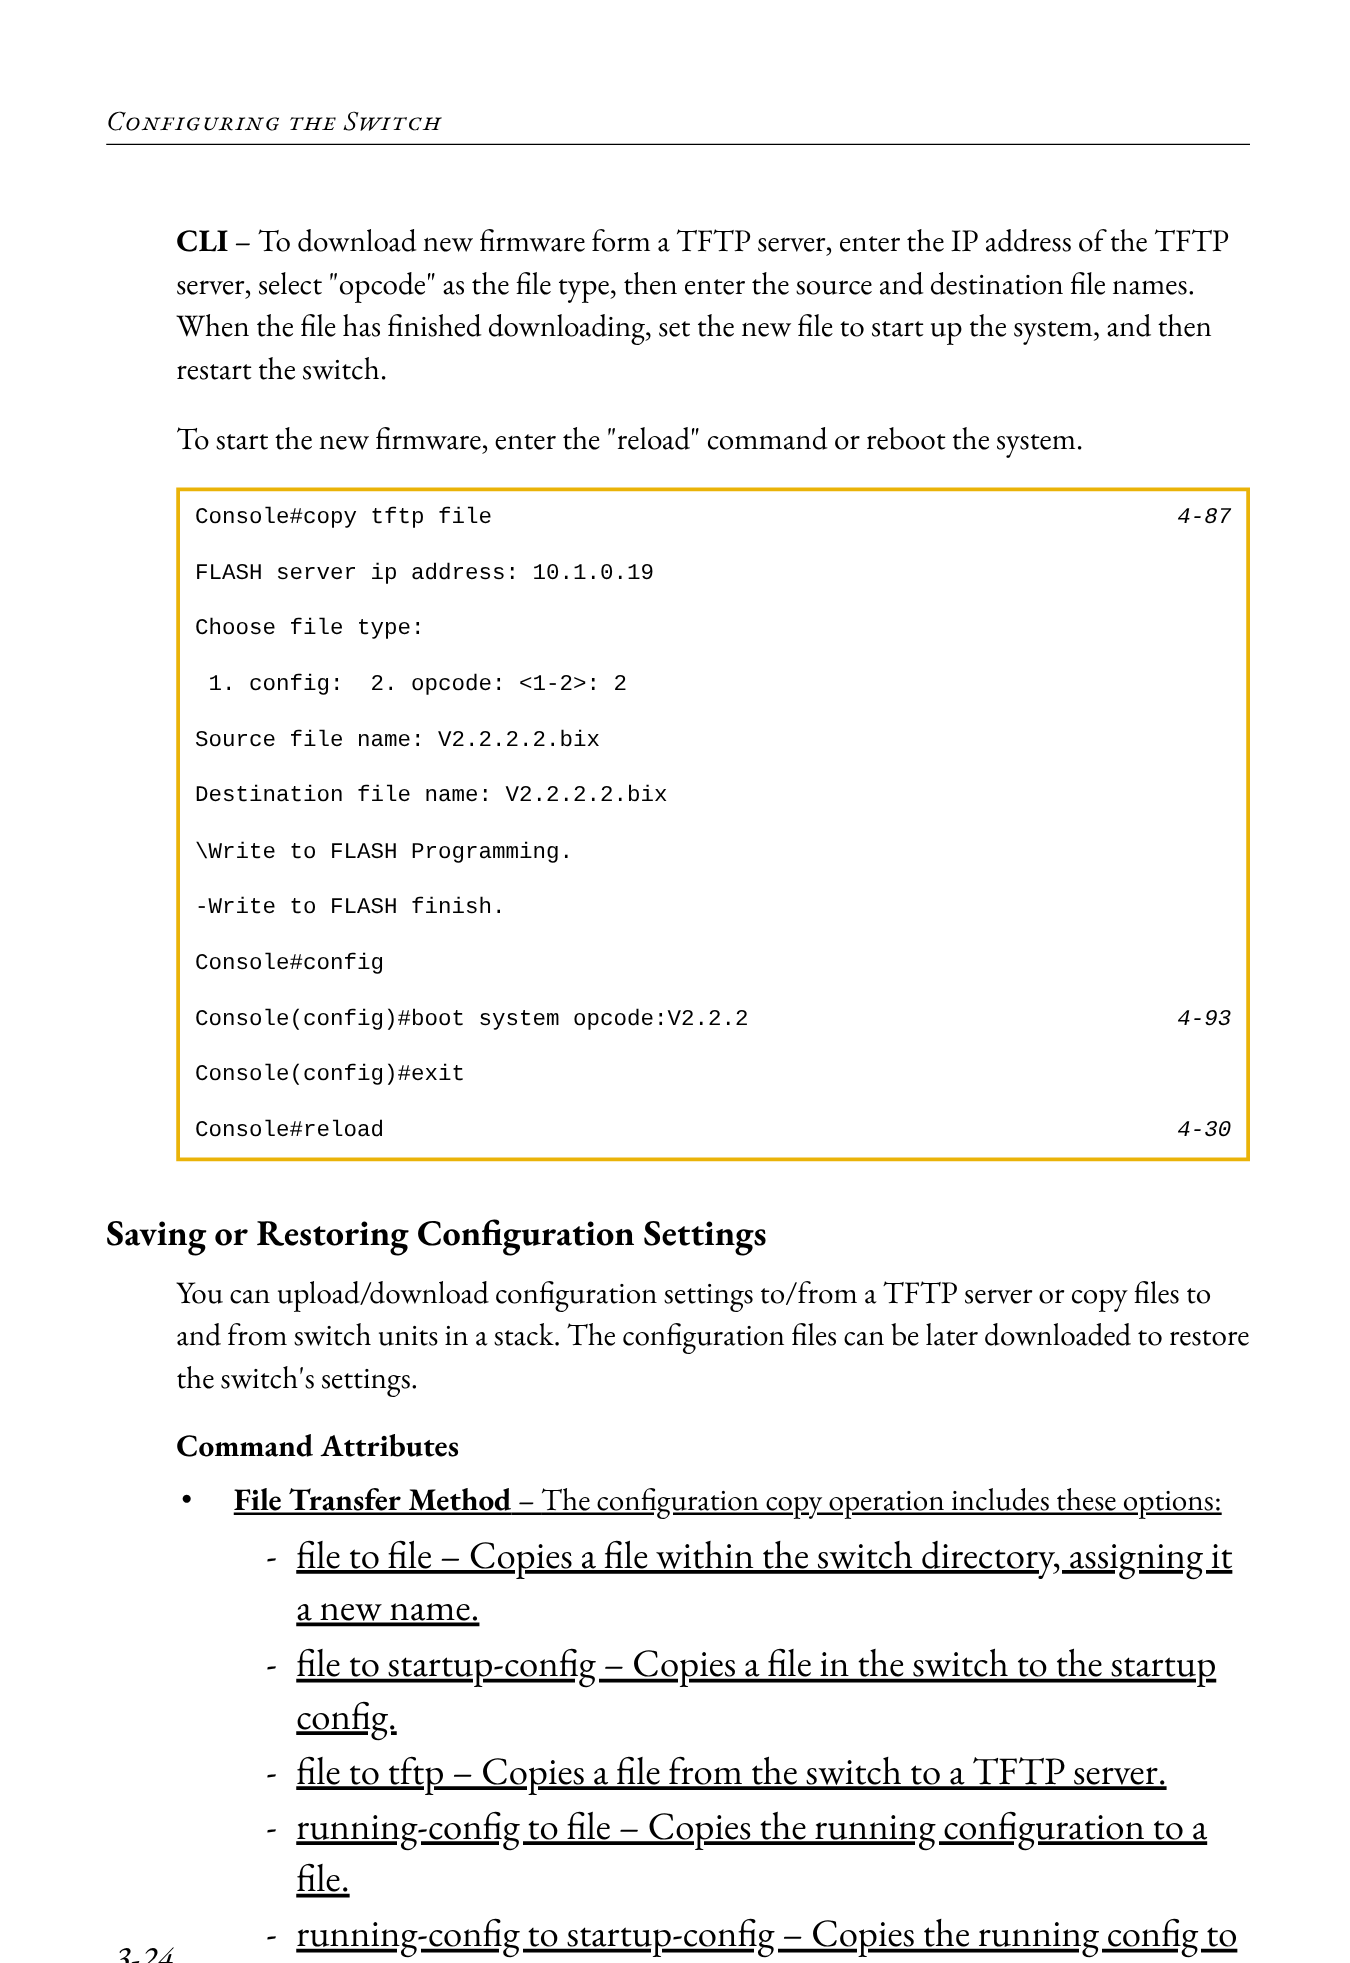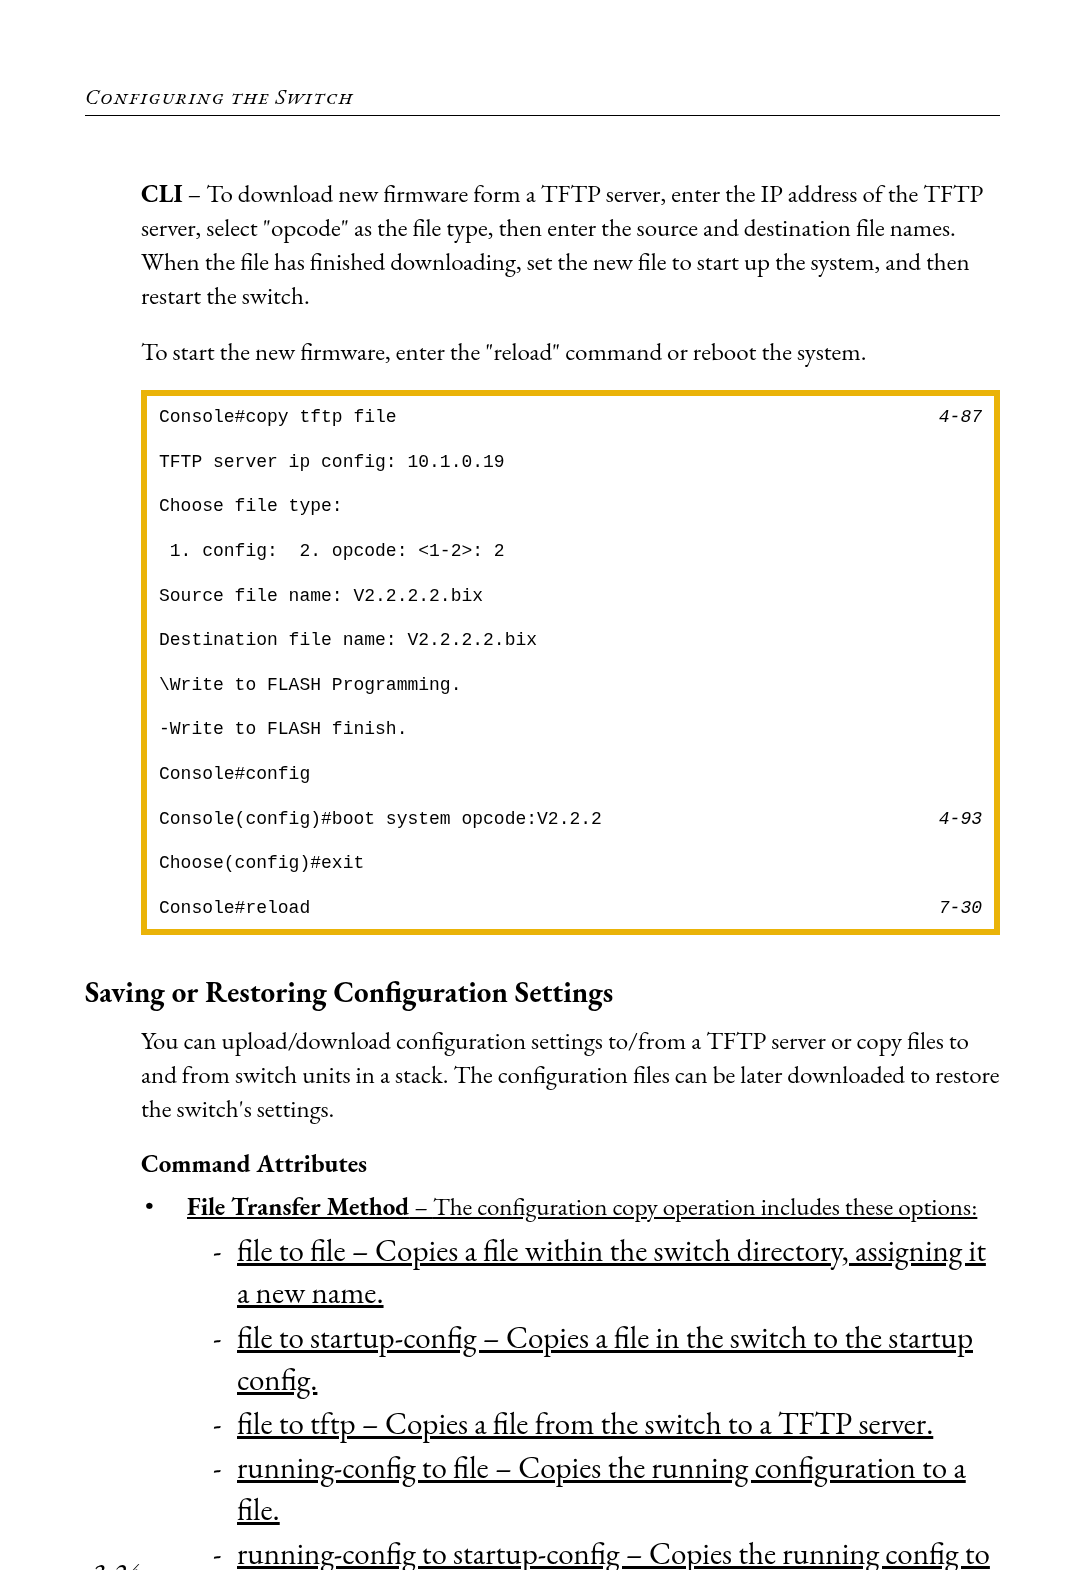--- a/index.html
+++ b/index.html
@@ -31,21 +31,21 @@
     margin-left: 56px;
     margin-right: 0;
   }
   p.body {
     font-size: 25px;
     line-height: 1.36;
     margin: 0 0 22px 0;
   }
   .bold { font-weight: bold; }
   pre.console {
-    border: 6px solid #eab308;
+    border: 3px solid #eab308;
     font-family: "Courier New", Courier, monospace;
     font-size: 18px;
     line-height: 1.24;
     padding: 10px 12px 10px 12px;
     white-space: pre;
     margin: 0 0 38px 0;
     overflow: hidden;
   }
   .ref {
     font-style: italic;
@@ -117,31 +117,31 @@
 
   <div class="content-block">
 
     <p class="body">
       <span class="bold">CLI</span><span> – </span><span>To download new firmware form a TFTP server, enter the IP address of the TFTP server, select "opcode" as the file type, then enter the source and destination file names. When the file has finished downloading, set the new file to start up the system, and then restart the switch.</span>
     </p>
 
     <p class="body">To start the new firmware, enter the "reload" command or reboot the system.</p>
 
     <pre class="console"><span class="row"><span>Console#copy tftp file</span><span class="ref">4-87</span></span>
-<span class="row"><span>TFTP server ip config: 10.1.0.19</span></span>
+<span class="row"><span>FLASH server ip address: 10.1.0.19</span></span>
 <span class="row"><span>Choose file type:</span></span>
 <span class="row"><span> 1. config:  2. opcode: &lt;1-2&gt;: 2</span></span>
 <span class="row"><span>Source file name: V2.2.2.2.bix</span></span>
 <span class="row"><span>Destination file name: V2.2.2.2.bix</span></span>
 <span class="row"><span>\Write to FLASH Programming.</span></span>
 <span class="row"><span>-Write to FLASH finish.</span></span>
 <span class="row"><span>Console#config</span></span>
 <span class="row"><span>Console(config)#boot system opcode:V2.2.2</span><span class="ref">4-93</span></span>
-<span class="row"><span>Choose(config)#exit</span></span>
-<span class="row"><span>Console#reload</span><span class="ref">7-30</span></span></pre>
+<span class="row"><span>Console(config)#exit</span></span>
+<span class="row"><span>Console#reload</span><span class="ref">4-30</span></span></pre>
 
   </div>
 
   <h2 class="section">Saving or Restoring Configuration Settings</h2>
 
   <div class="content-block">
 
     <p class="body">You can upload/download configuration settings to/from a TFTP server or copy files to and from switch units in a stack. The configuration files can be later downloaded to restore the switch's settings.</p>
 
     <h3 class="subsection">Command Attributes</h3>

